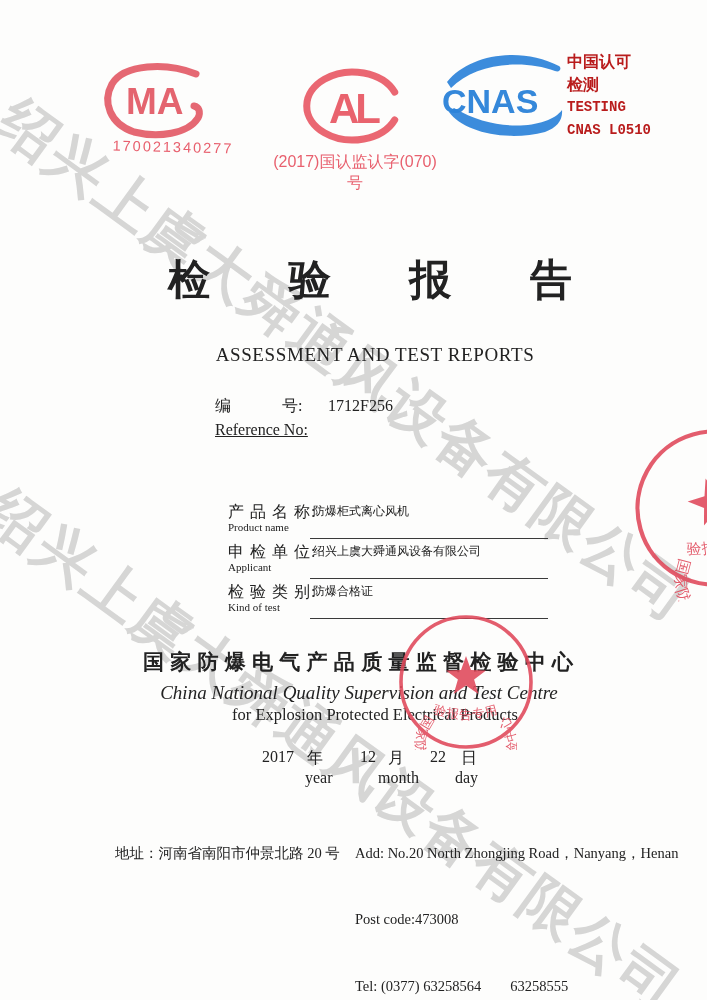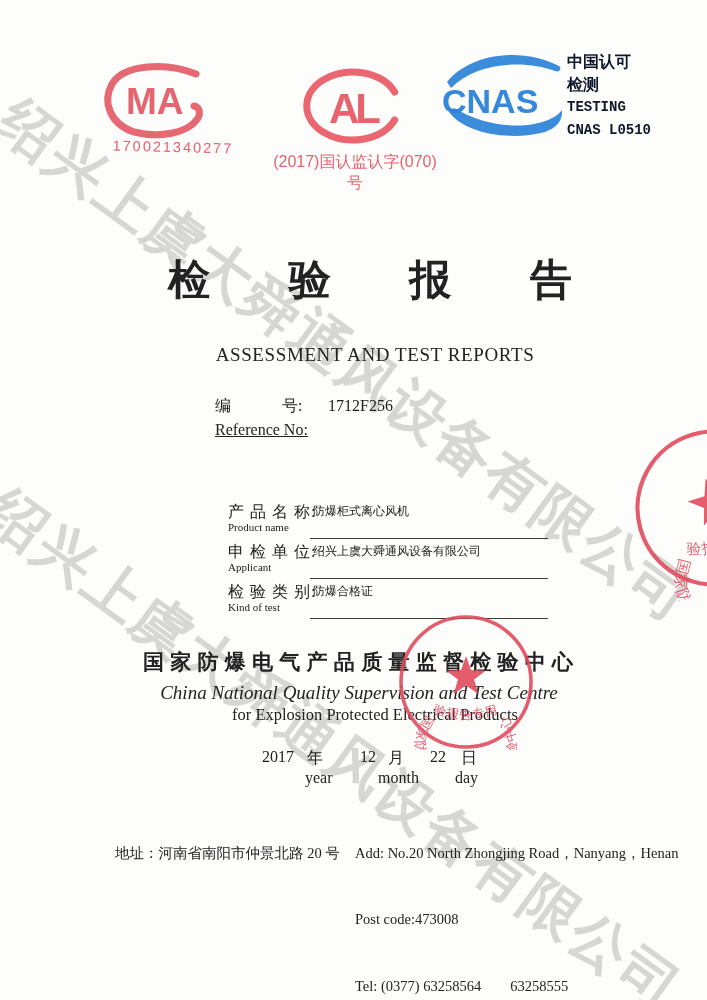--- a/index.html
+++ b/index.html
@@ -14,21 +14,21 @@
   .wm1{left:28px;top:82px;}
   .wm2{left:16px;top:472px;}
   .cma-svg{position:absolute;left:100px;top:58px;z-index:2;}
   .cma-number{position:absolute;left:90px;top:139px;width:166px;text-align:center;z-index:2;
       font-family:"Liberation Sans","DejaVu Sans",sans-serif;font-size:14.5px;letter-spacing:2px;
       color:#e8606e;transform:rotate(1.5deg);}
   .al-svg{position:absolute;left:303px;top:66px;z-index:2;}
   .al-caption{position:absolute;left:270px;top:152px;width:170px;text-align:center;z-index:2;
       font-size:16px;color:#e8606e;font-family:"Liberation Sans","DejaVu Sans",sans-serif;}
   .cnas-svg{position:absolute;left:441px;top:50px;z-index:2;}
-  .cnas-text{position:absolute;left:567px;top:50px;z-index:2;color:#0f172a;line-height:23px;}
+  .cnas-text{position:absolute;left:567px;top:50px;z-index:2;color:#b91c1c;line-height:23px;}
   .cnas-text .zh{font-size:16px;font-weight:600;}
   .cnas-text .en{font-family:Liberation Mono, monospace;font-size:14px;font-weight:700;}
 
   
   .title-zh{position:absolute;left:168px;top:252px;width:404px;display:flex;
       justify-content:space-between;font-size:42px;font-weight:600;z-index:2;}
   .title-en{position:absolute;left:105px;top:312px;width:540px;text-align:center;
       font-size:19px;letter-spacing:0.6px;z-index:2;margin-top:32px;}
 
   

